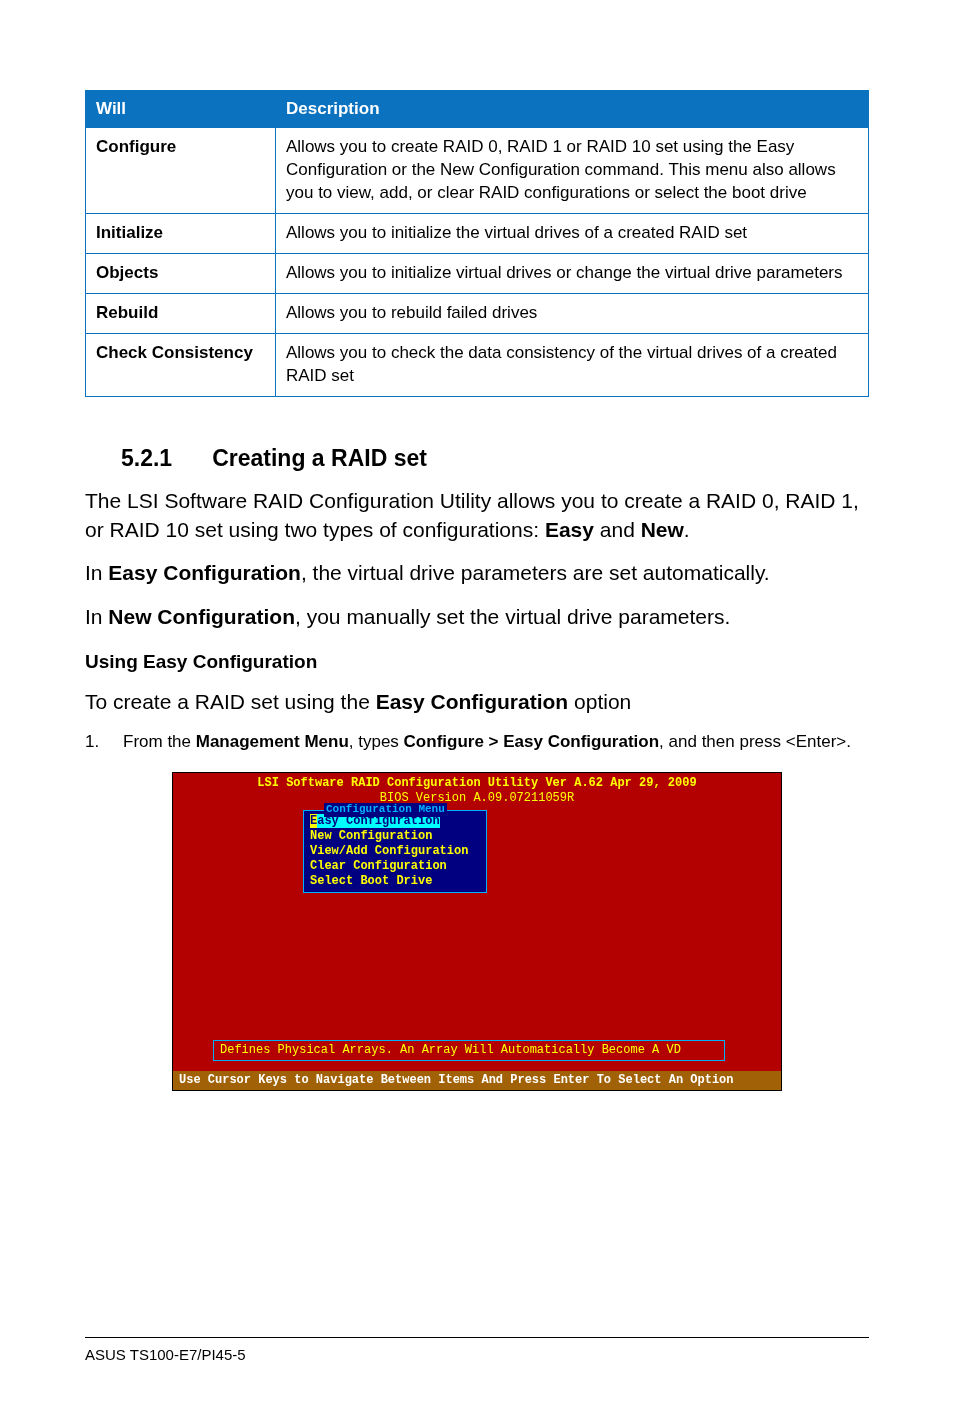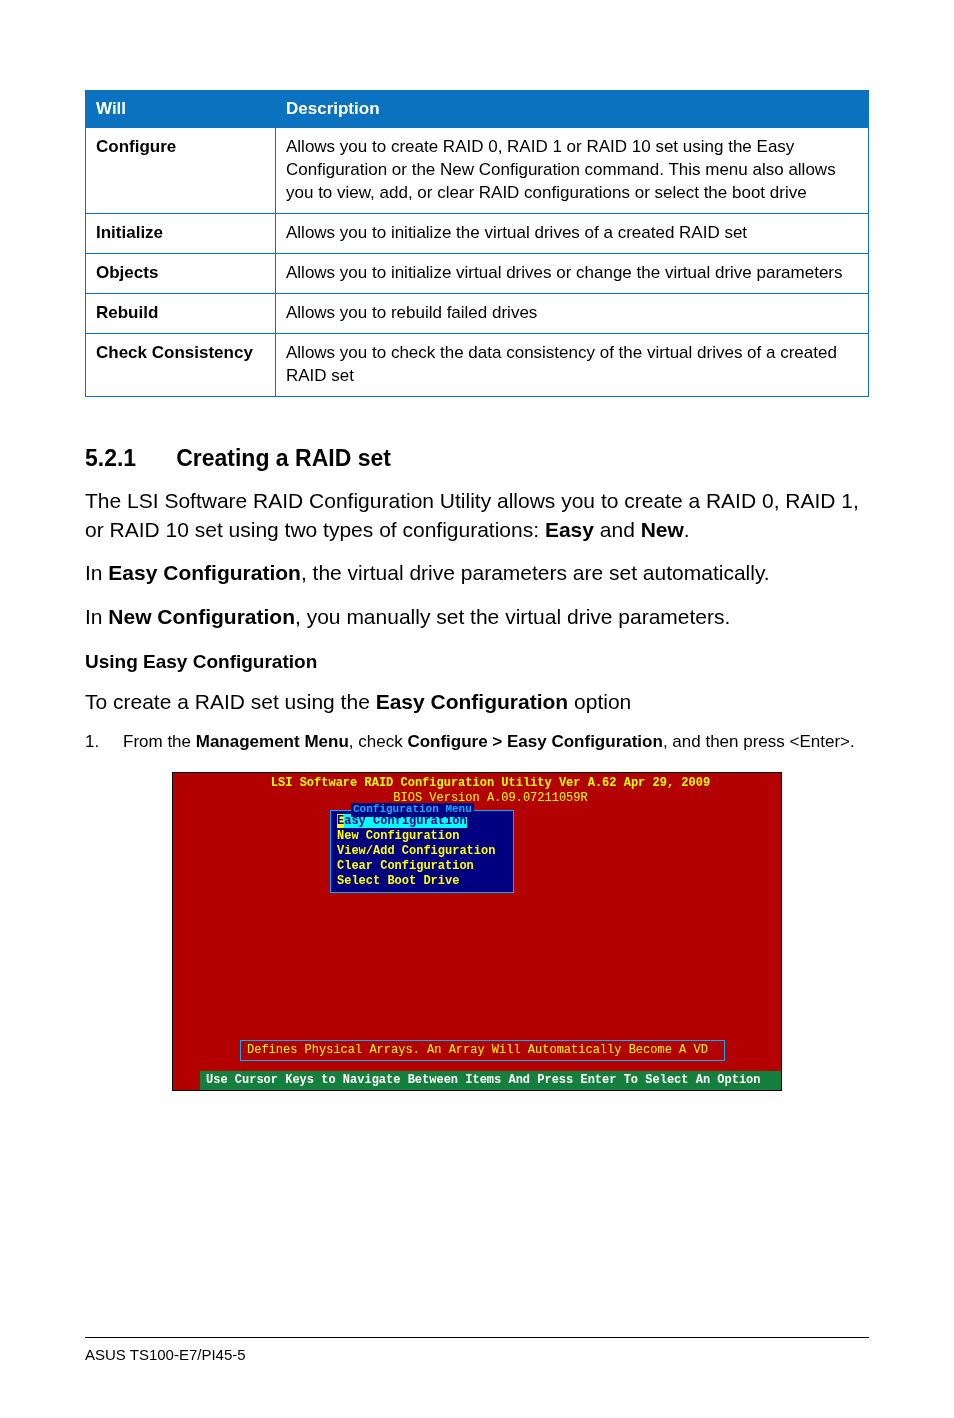--- a/index.html
+++ b/index.html
@@ -38,20 +38,21 @@
       vertical-align: top;
       line-height: 1.35;
     }
     table.desc-table td:first-child {
       font-weight: bold;
     }
     .section-heading {
       margin-top: 48px;
       font-size: 23px;
       font-weight: bold;
+      margin-left: 36px;
     }
     .section-heading .num {
       margin-right: 40px;
     }
     .body-text {
       font-size: 21px;
       line-height: 1.4;
       margin-top: 14px;
     }
     .sub-heading {
@@ -79,21 +80,20 @@
     }
     .bios-screen {
       width: 610px;
       background: #b30000;
       font-family: 'Courier New', monospace;
       font-size: 12px;
       line-height: 1.25;
       color: #fff;
       position: relative;
       border: 1px solid #000;
-      padding-left: 27px;
     }
     .bios-title {
       color: #ffff00;
       text-align: center;
       padding: 3px 0 0 0;
       font-weight: bold;
     }
     .bios-subtitle {
       color: #ffff00;
       text-align: center;
@@ -167,21 +167,21 @@
     .bios-status {
       border: 1px solid #00b0ff;
       color: #ffff00;
       font-weight: normal;
       margin: 0 56px 10px 40px;
       padding: 2px 6px;
       text-align: left;
       background: #b30000;
     }
     .bios-footer {
-      background: #15803d;
+      background: #a16207;
       color: #fff;
       font-weight: bold;
       padding: 2px 6px;
     }
     .page-footer {
       position: absolute;
       bottom: 55px;
       left: 85px;
       right: 85px;
       border-top: 1px solid #000;
@@ -244,21 +244,21 @@
 <h3 class="sub-heading">Using Easy Configuration</h3>
 
 <p class="body-text">
   <span>To create a RAID set using the </span><b>Easy Configuration</b><span> option</span>
 </p>
 
 <ol class="steps">
   <li>
     <span class="marker">1.</span>
     <span>
-      <span>From the </span><b>Management Menu</b><span>, check </span><b>Configure &gt; Easy Configuration</b><span>, and then press &lt;Enter&gt;.</span>
+      <span>From the </span><b>Management Menu</b><span>, types </span><b>Configure &gt; Easy Configuration</b><span>, and then press &lt;Enter&gt;.</span>
     </span>
   </li>
 </ol>
 
 <div class="bios-wrapper">
   <div class="bios-screen">
     <div class="bios-title">LSI Software RAID Configuration Utility Ver A.62 Apr 29, 2009</div>
     <div class="bios-subtitle">BIOS Version  A.09.07211059R</div>
     <div class="bios-body">
 

